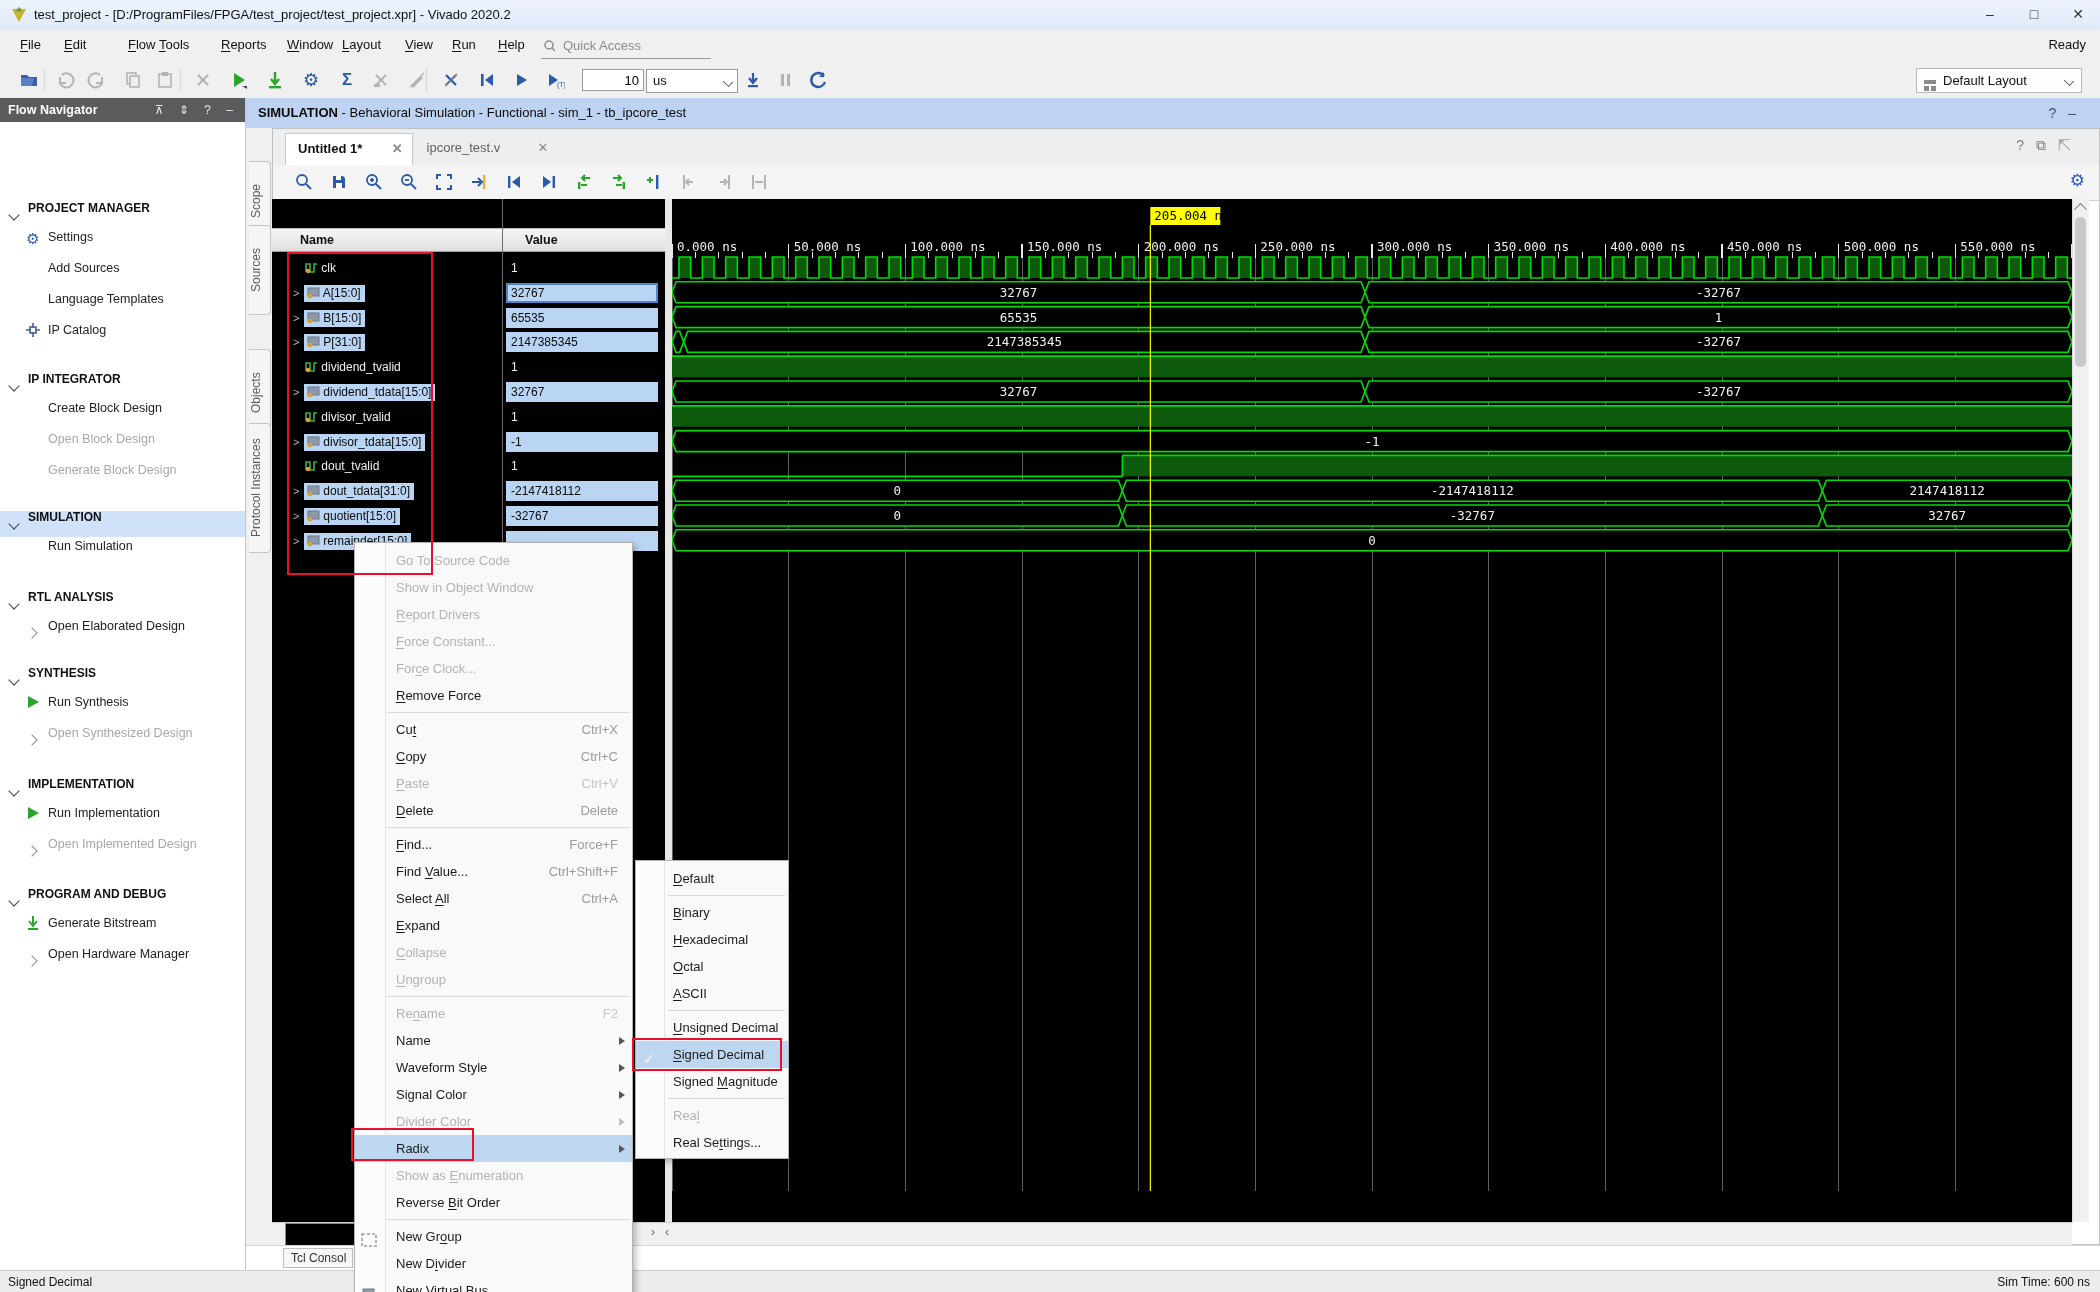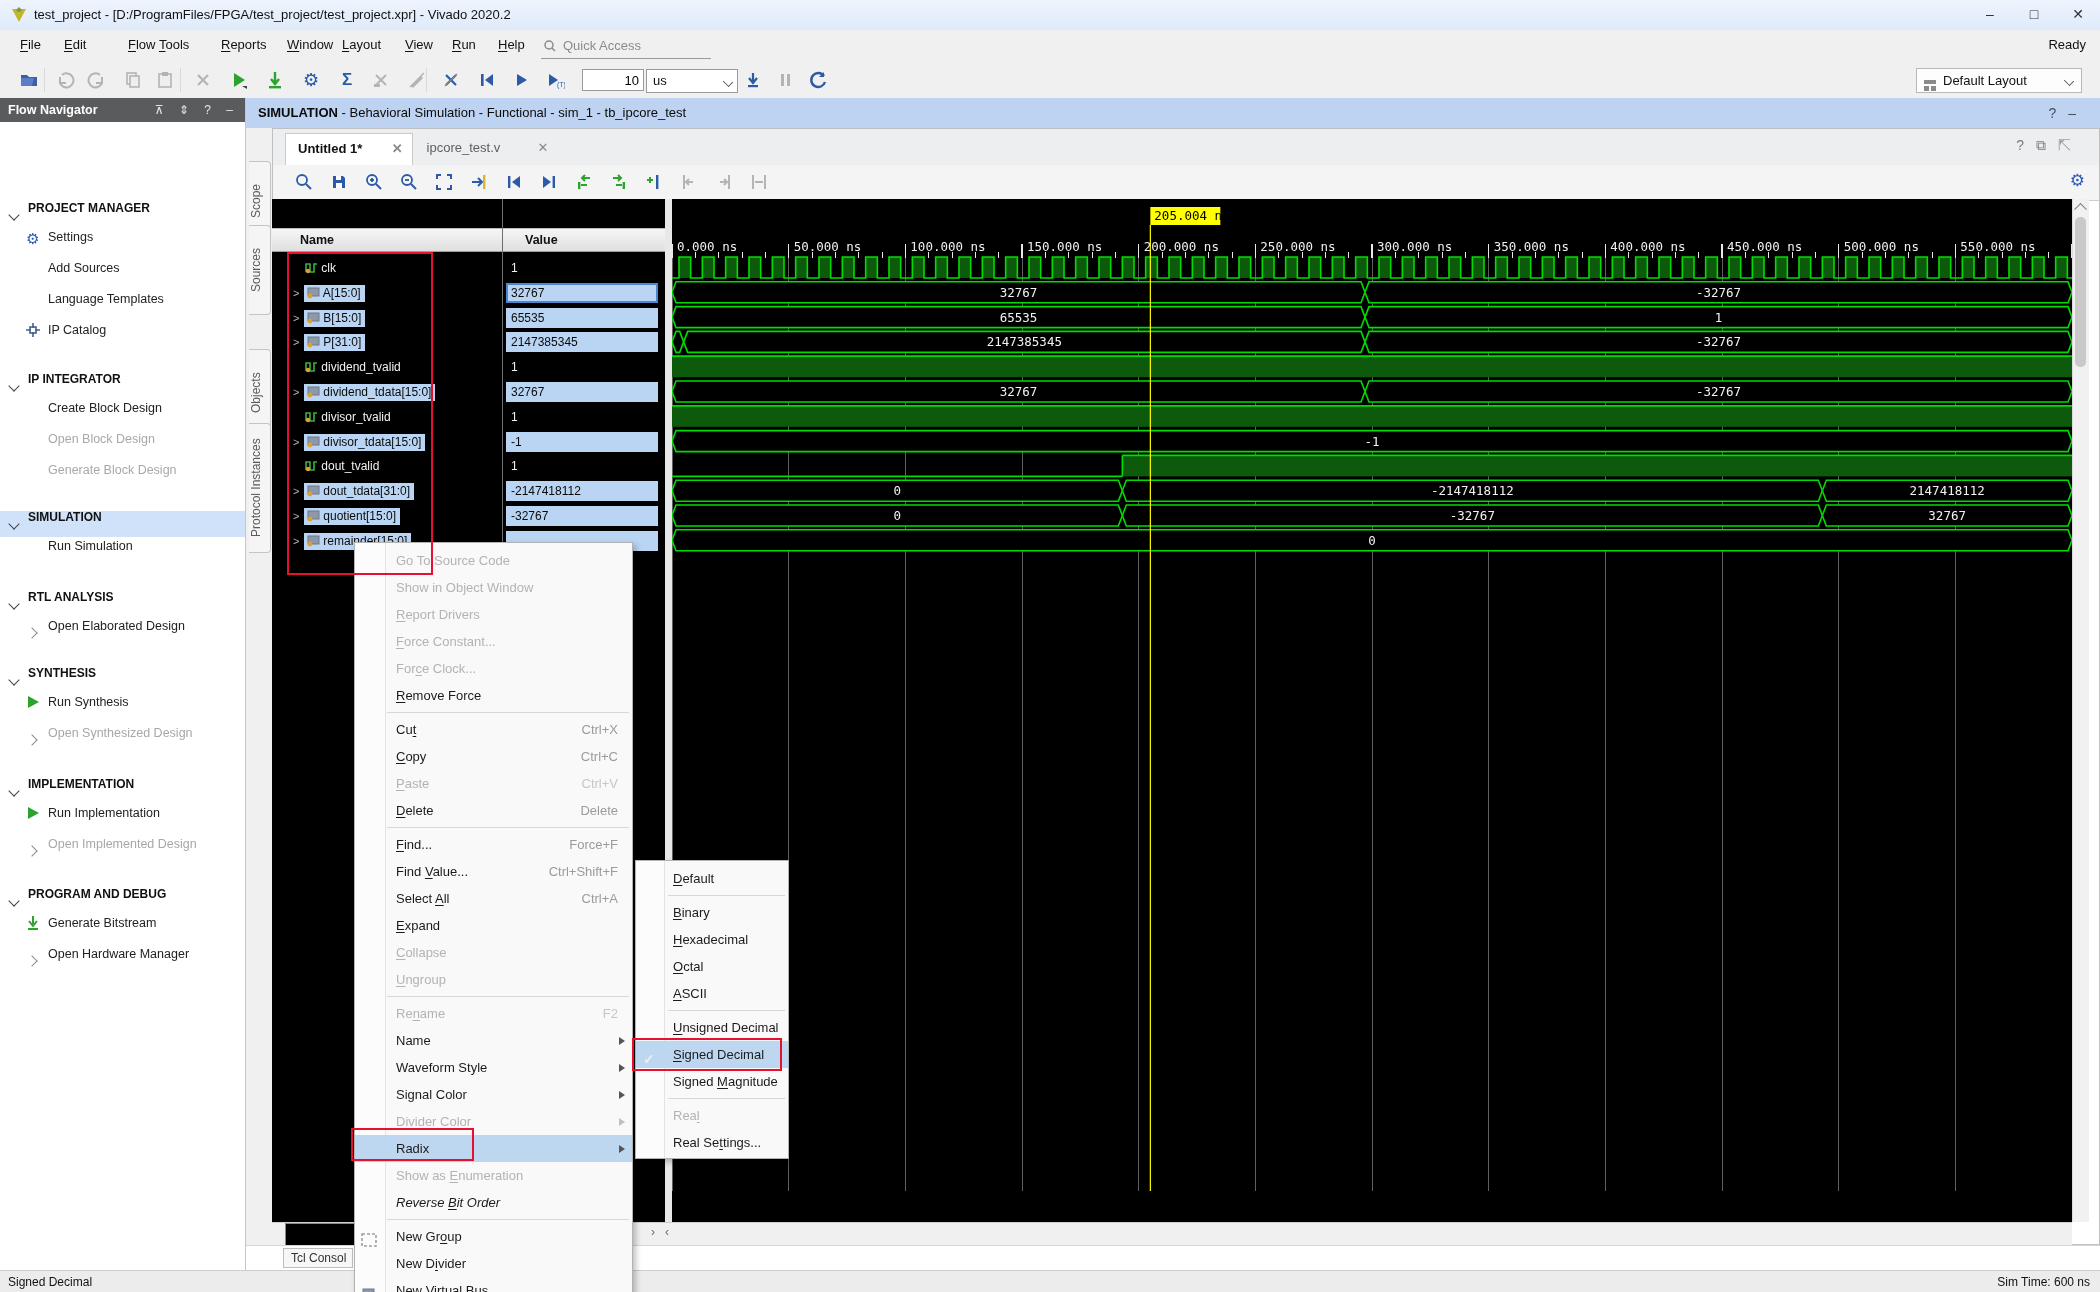--- a/index.html
+++ b/index.html
@@ -868,21 +868,21 @@
         <span class="lbl" style="left:41px">Divider Color</span>
         <span class="subarrow"></span>
       </div>
       <div class="mitem hl" style="top: 592px;">
         <span class="lbl" style="left:41px">Radix</span>
         <span class="subarrow"></span>
       </div>
       <div class="mitem dis" style="top: 619px;">
         <span class="lbl" style="left:41px">Show as <u>E</u>numeration</span>
       </div>
-      <div class="mitem" style="top: 646px; font-style: italic;">
+      <div class="mitem" style="top: 646px;">
         <span class="lbl" style="left:41px">Reverse <u>B</u>it Order</span>
       </div>
       <div class="msep" style="top: 676px;"></div>
       <div class="mitem" style="top: 680px;">
         <span class="lbl" style="left:41px">New Gr<u>o</u>up</span>
         <span class="micon"><svg width="16" height="14">
             <rect x="1" y="1" width="14" height="12" fill="none" stroke="#9aa0a8" stroke-width="1.6" stroke-dasharray="3,2"></rect>
           </svg></span>
       </div>
       <div class="mitem" style="top: 707px;">

